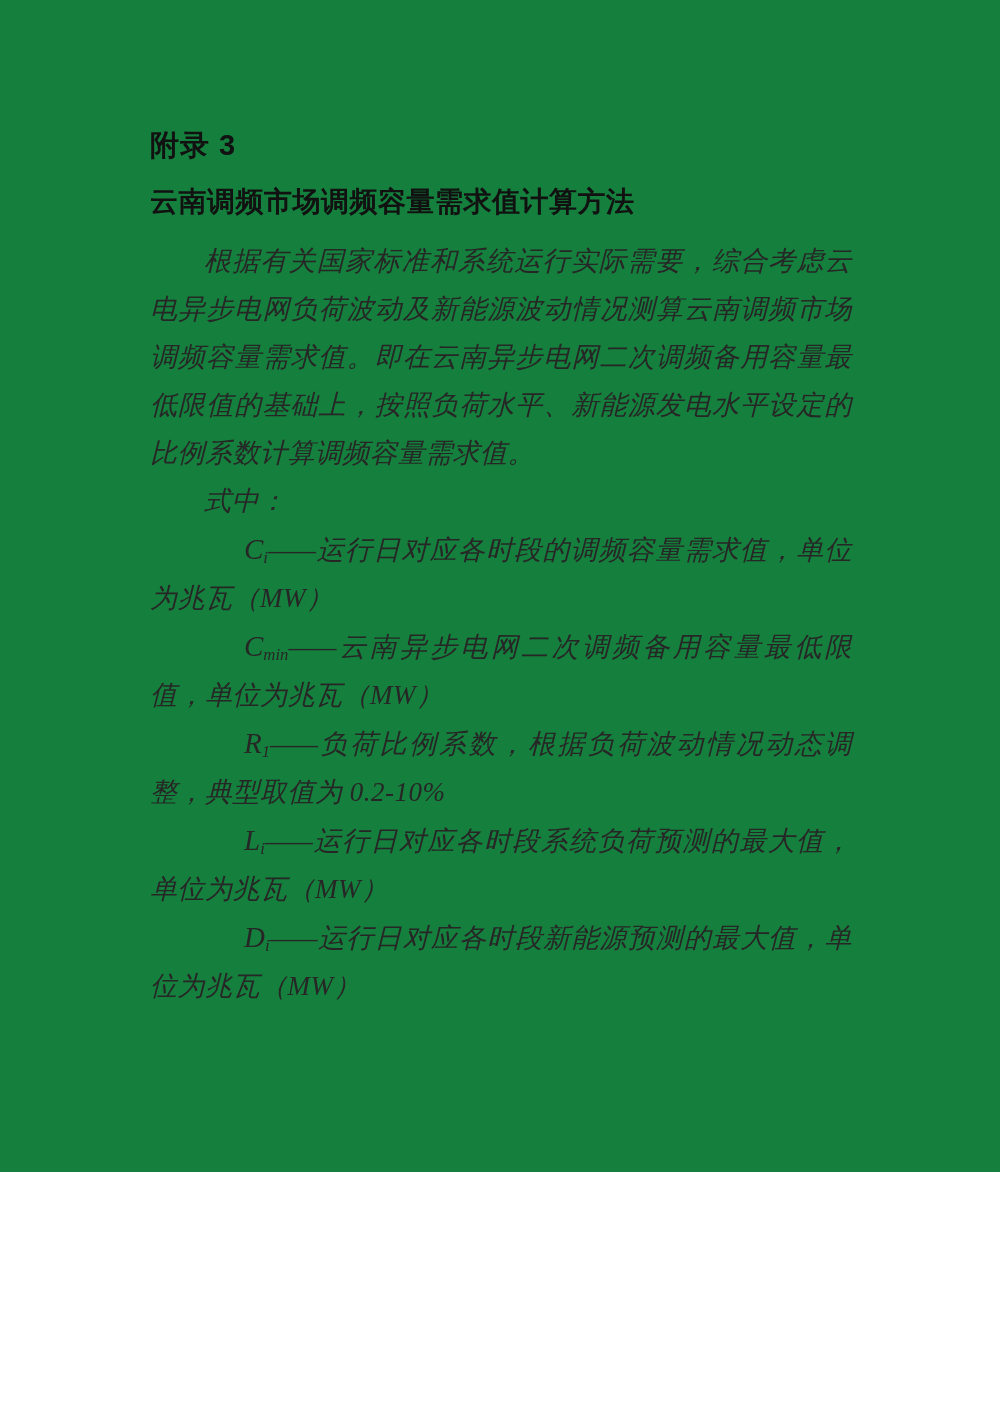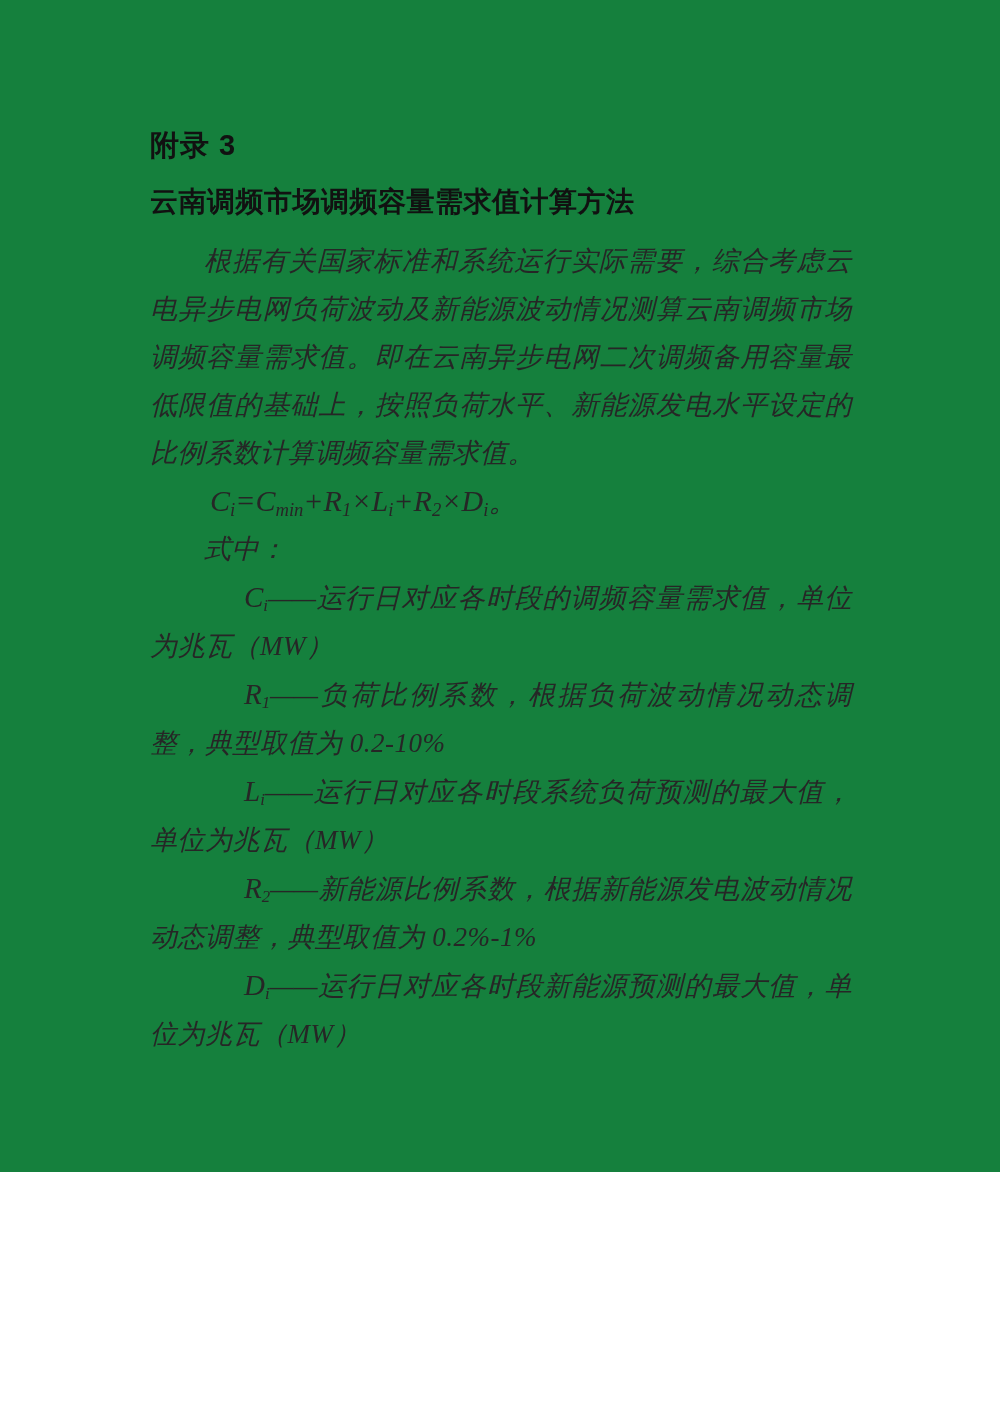--- a/index.html
+++ b/index.html
@@ -92,33 +92,32 @@
 
 <div class="page">
   <div class="content">
     <div class="appendix-heading">附录 3</div>
 
     <div class="doc-title">云南调频市场调频容量需求值计算方法</div>
 
     <div class="body-text">
       <p class="para indent">根据有关国家标准和系统运行实际需要，综合考虑云电异步电网负荷波动及新能源波动情况测算云南调频市场调频容量需求值。即在云南异步电网二次调频备用容量最低限值的基础上，按照负荷水平、新能源发电水平设定的比例系数计算调频容量需求值。</p>
 
-      <p class="para indent formula-line" id="formula-line">C<sub>i</sub>=C<sub>min</sub>+R<sub>1</sub>×L<sub>i</sub>+R<sub>2</sub>×D<sub>i</sub>。</p>
 
       <p class="para indent">式中：</p>
 
       <div id="terms-container">
   <p class="para indent term"><span class="term-symbol"><span class="sym-base">C</span><sub class="sym-sub">i</sub></span><span class="term-dash">——</span><span class="term-desc">运行日对应各时段的调频容量需求值，单位为兆瓦（MW）</span></p>
 
+  <p class="para indent term"><span class="term-symbol"><span class="sym-base">C</span><sub class="sym-sub">min</sub></span><span class="term-dash">——</span><span class="term-desc">云南异步电网二次调频备用容量最低限值，单位为兆瓦（MW）</span></p>
 
   <p class="para indent term"><span class="term-symbol"><span class="sym-base">R</span><sub class="sym-sub">1</sub></span><span class="term-dash">——</span><span class="term-desc">负荷比例系数，根据负荷波动情况动态调整，典型取值为 0.2-10%</span></p>
 
   <p class="para indent term"><span class="term-symbol"><span class="sym-base">L</span><sub class="sym-sub">i</sub></span><span class="term-dash">——</span><span class="term-desc">运行日对应各时段系统负荷预测的最大值，单位为兆瓦（MW）</span></p>
 
-  <p class="para indent term"><span class="term-symbol"><span class="sym-base">R</span><sub class="sym-sub">2</sub></span><span class="term-dash">——</span><span class="term-desc">新能源比例系数，根据新能源发电波动情况动态调整，典型取值为 0.2%-1%</span></p>
 
   <p class="para indent term"><span class="term-symbol"><span class="sym-base">D</span><sub class="sym-sub">i</sub></span><span class="term-dash">——</span><span class="term-desc">运行日对应各时段新能源预测的最大值，单位为兆瓦（MW）</span></p>
 </div>
     </div>
   </div>
 
   <div class="page-number">—31—</div>
 </div>
 
 </body></html>

